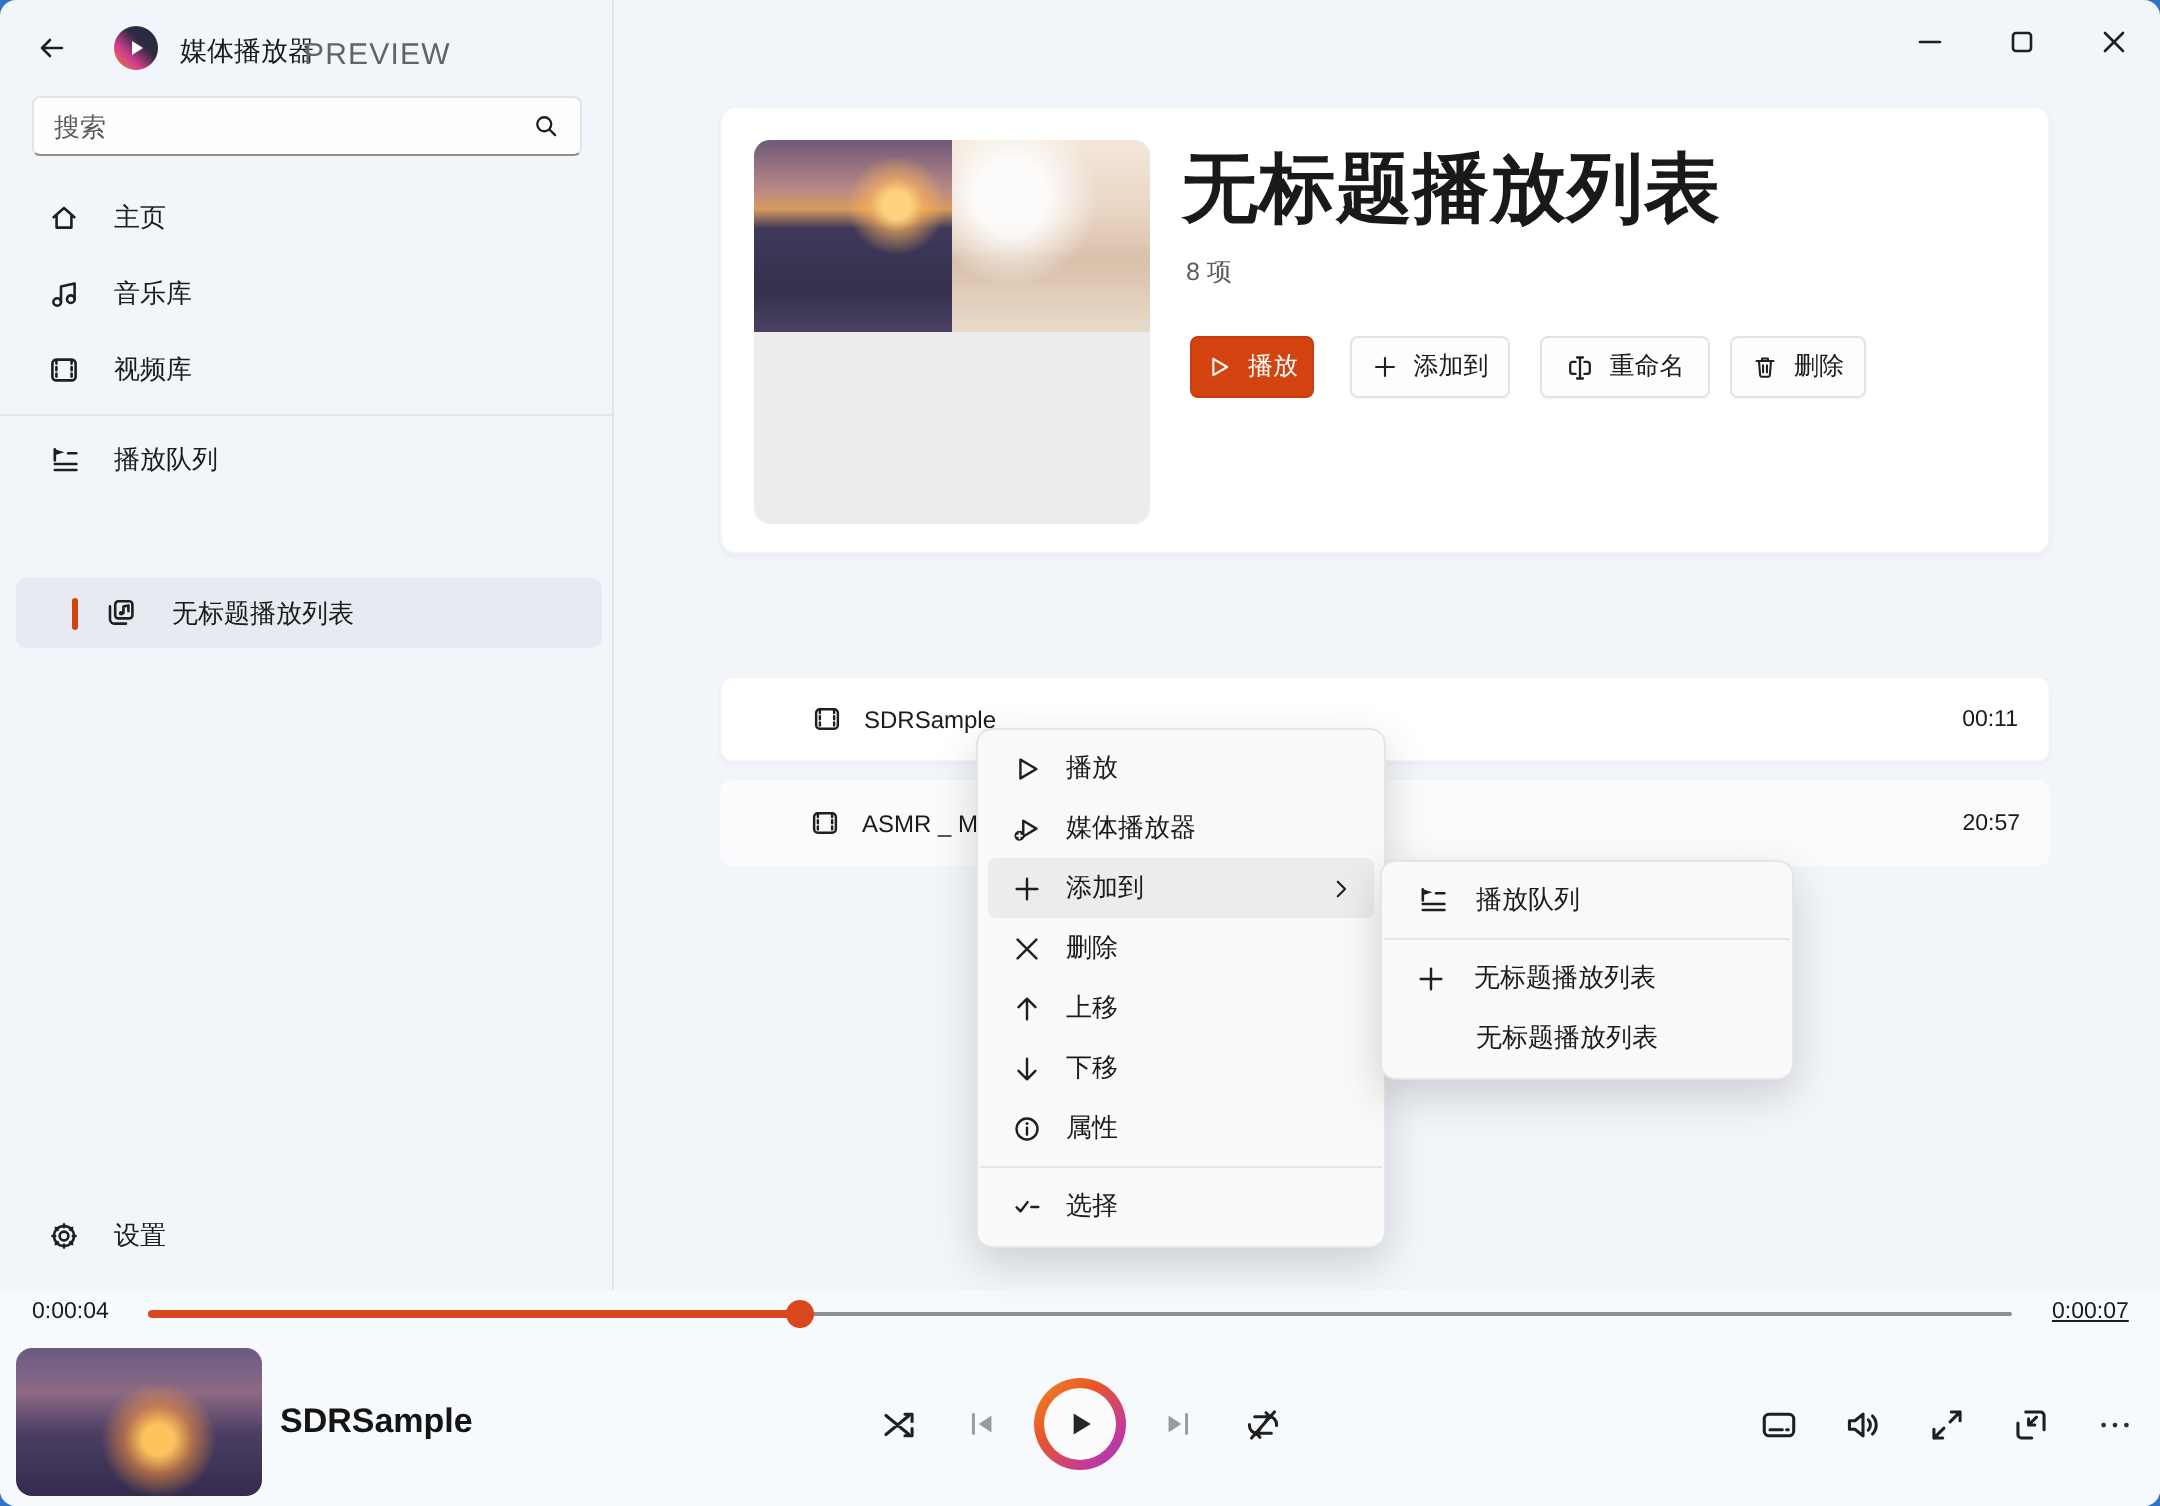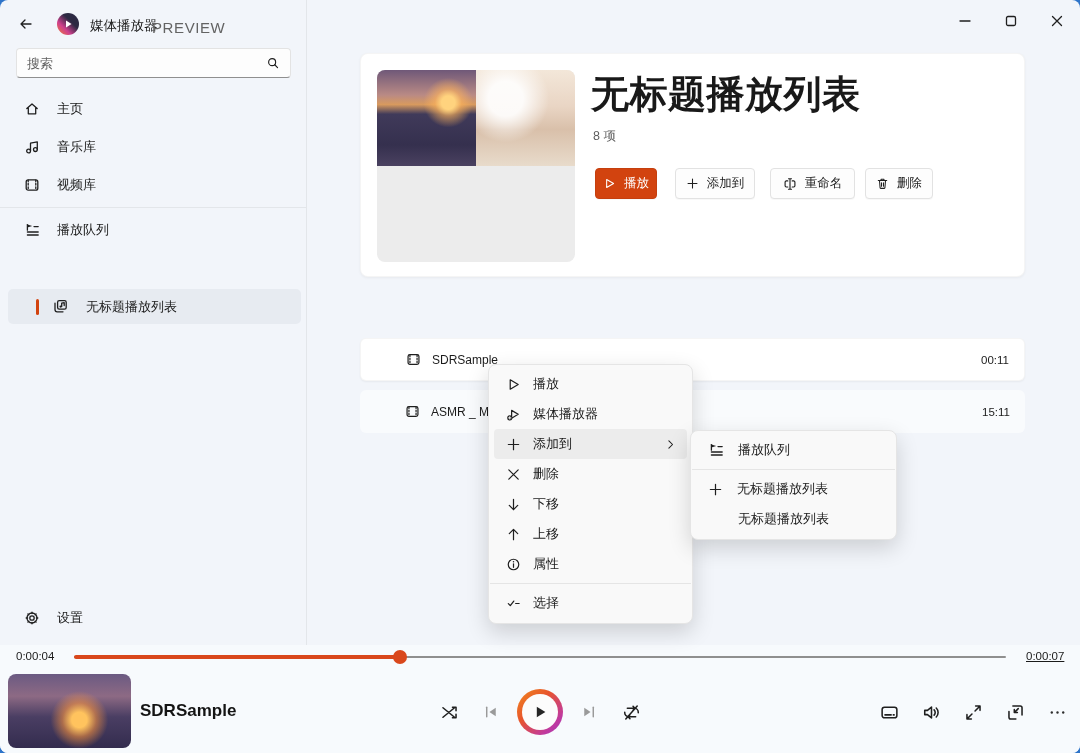--- a/index.html
+++ b/index.html
@@ -230,21 +230,21 @@
     </svg>
     <span class="track-title">SDRSample</span>
     <span class="track-dur">00:11</span>
   </div>
   <div class="track-row row-2">
     <svg class="film" width="15" height="15" viewBox="0 0 16 16">
       <rect class="ic" x="2.2" y="2.8" width="11.6" height="10.4" rx="2"></rect>
       <path class="ic" d="M4.2 3.2 V12.8 M11.8 3.2 V12.8" stroke-dasharray="1.6 1.7"></path>
     </svg>
     <span class="track-title">ASMR _ MA</span>
-    <span class="track-dur">15:11</span>
+    <span class="track-dur">20:57</span>
   </div>
 
   <div class="menu ctx">
     <div class="menu-item">
       <svg width="15" height="15" viewBox="0 0 16 16">
           <path class="ic" d="M4.5 3 L13 8 L4.5 13 Z"></path>
         </svg>
       <span>播放</span>
     </div>
     <div class="menu-item">
@@ -266,29 +266,29 @@
         </svg>
     </div>
     <div class="menu-item">
       <svg width="15" height="15" viewBox="0 0 16 16">
           <path class="ic" d="M3 3 L13 13 M13 3 L3 13"></path>
         </svg>
       <span>删除</span>
     </div>
     <div class="menu-item">
       <svg width="15" height="15" viewBox="0 0 16 16">
+          <path class="ic" d="M8 13.5 V2.5 M3.5 7 L8 2.5 L12.5 7"></path>
+        </svg>
+      <span>上移</span>
+    </div>
+    <div class="menu-item">
+      <svg width="15" height="15" viewBox="0 0 16 16">
           <path class="ic" d="M8 2.5 V13.5 M3.5 9 L8 13.5 L12.5 9"></path>
         </svg>
       <span>下移</span>
-    </div>
-    <div class="menu-item">
-      <svg width="15" height="15" viewBox="0 0 16 16">
-          <path class="ic" d="M8 13.5 V2.5 M3.5 7 L8 2.5 L12.5 7"></path>
-        </svg>
-      <span>上移</span>
     </div>
     <div class="menu-item">
       <svg width="15" height="15" viewBox="0 0 16 16">
         <circle class="ic" cx="8" cy="8" r="5.6"></circle>
           <path class="ic" d="M8 7.3 V11"></path>
           <circle cx="8" cy="5.1" r="0.8" fill="#1f1f1f"></circle>
       </svg>
       <span>属性</span>
     </div>
     <div class="menu-sep"></div>

